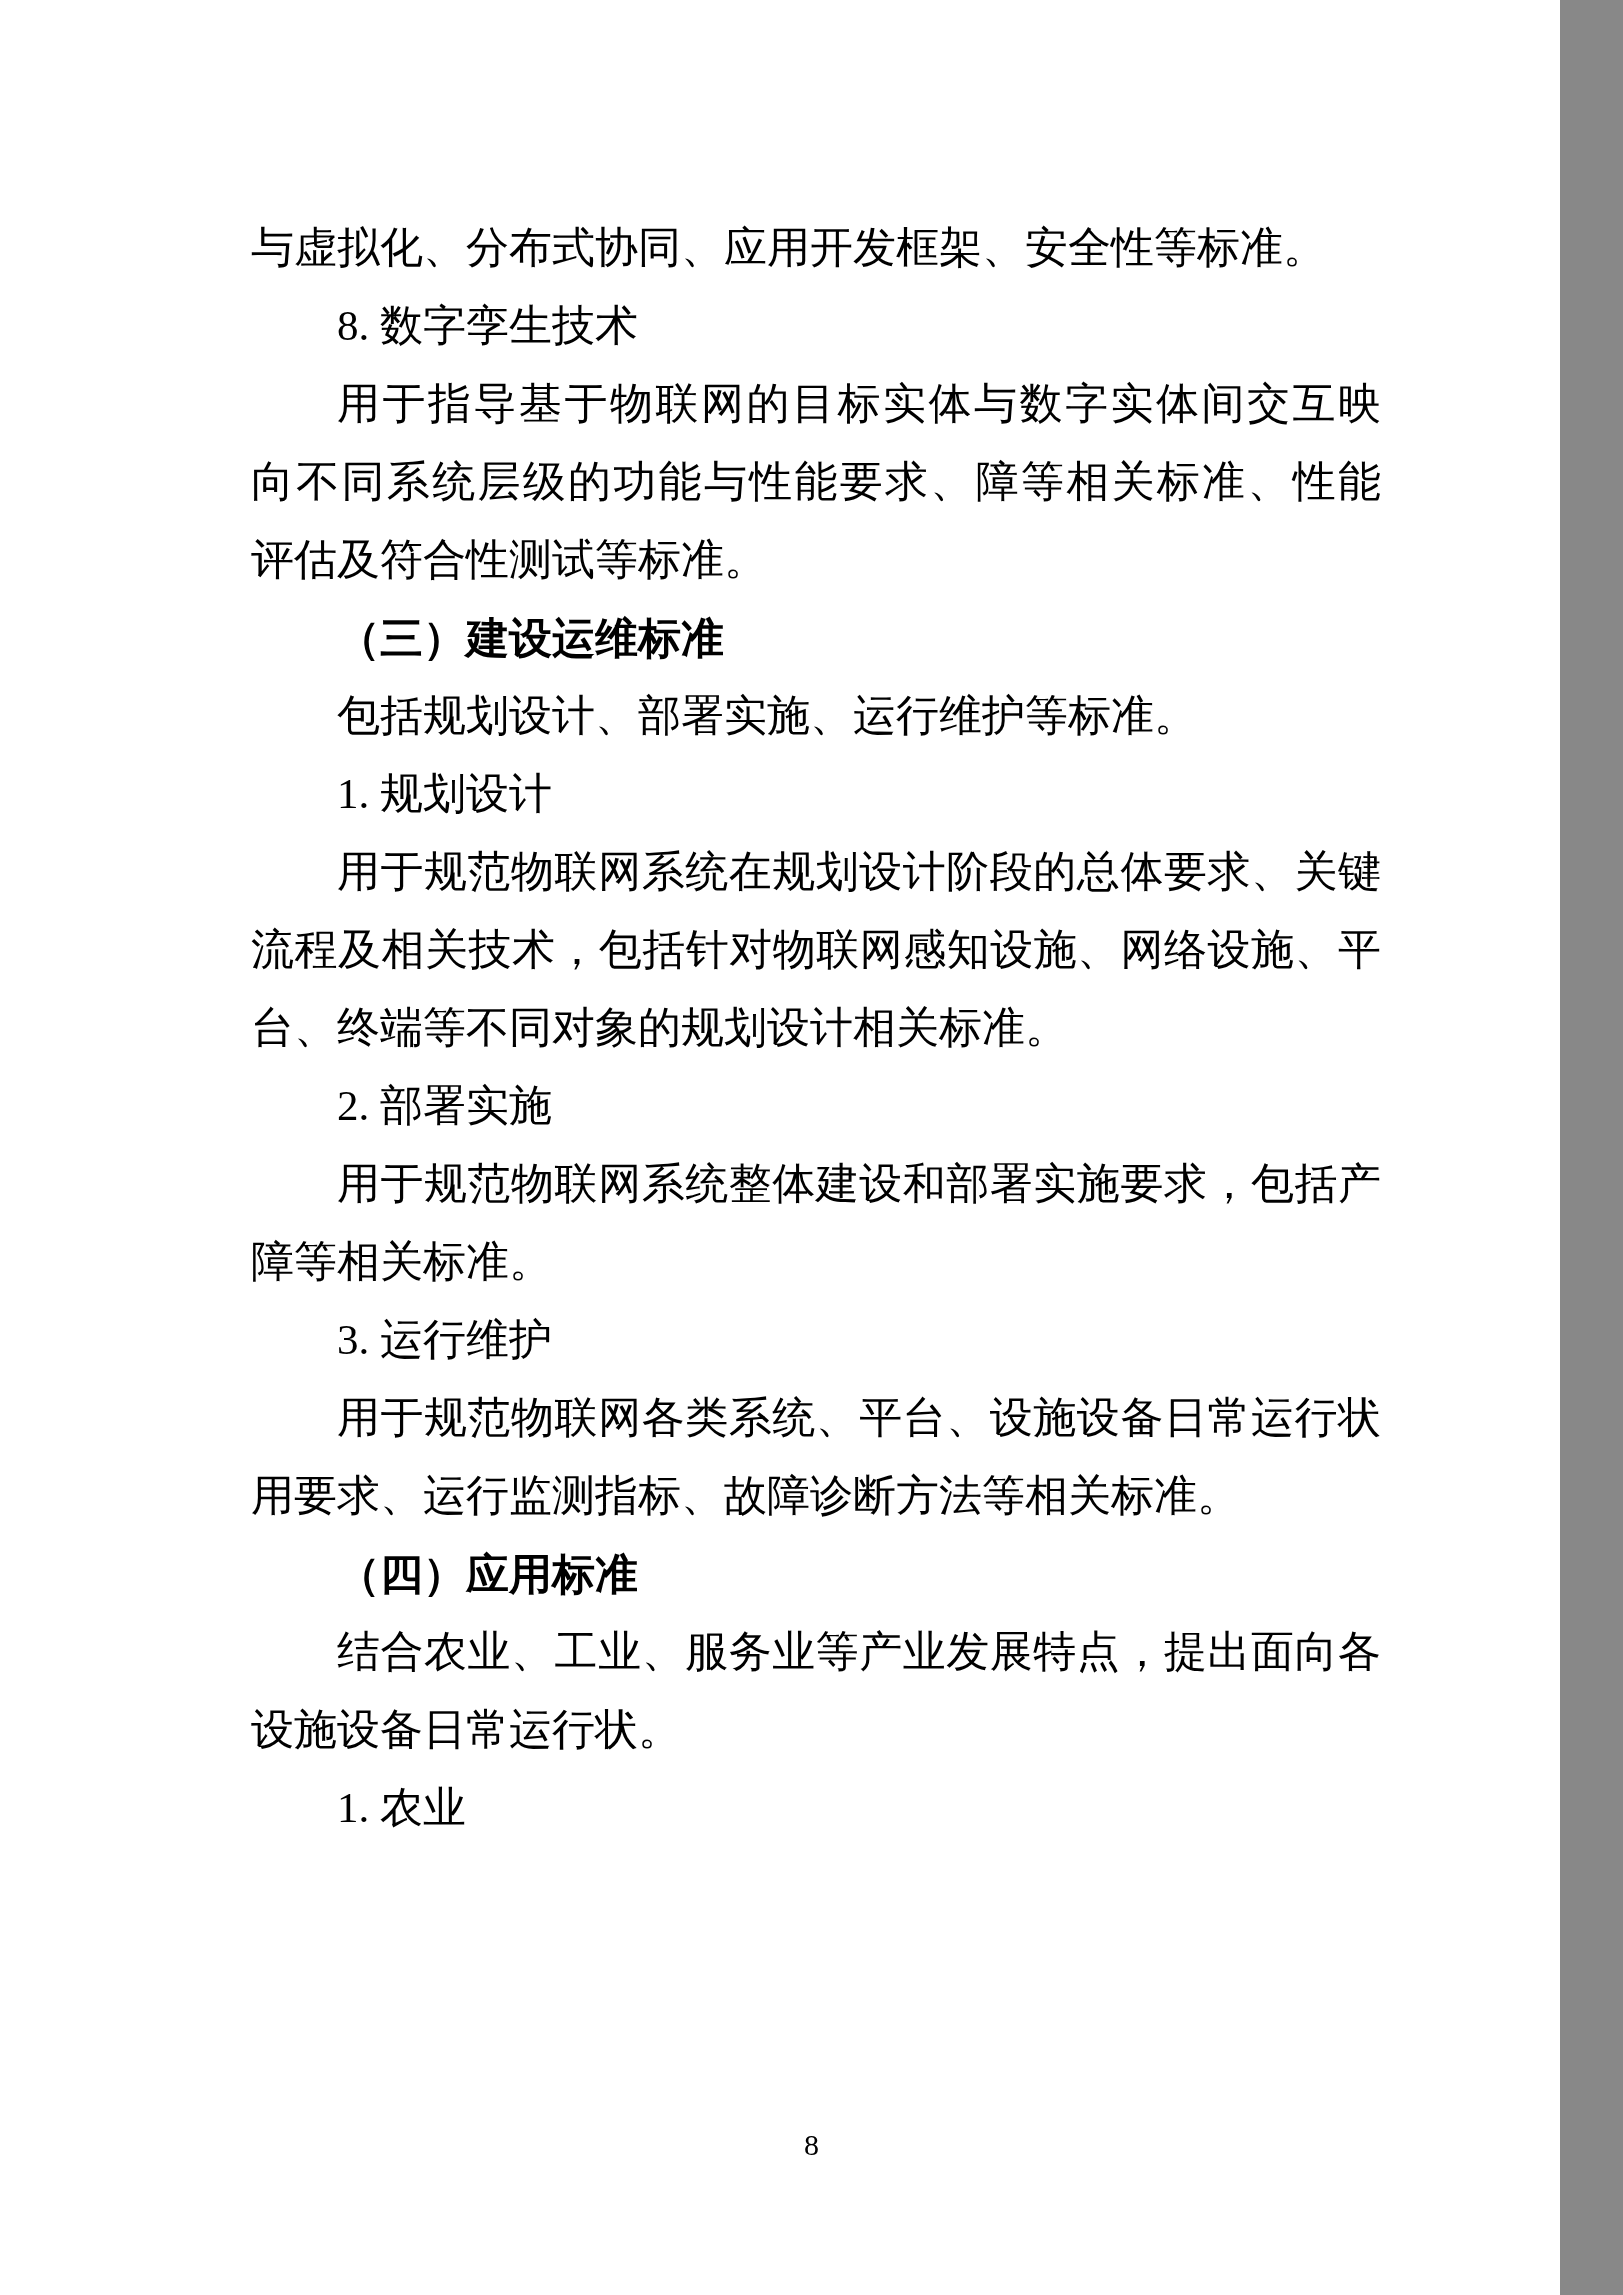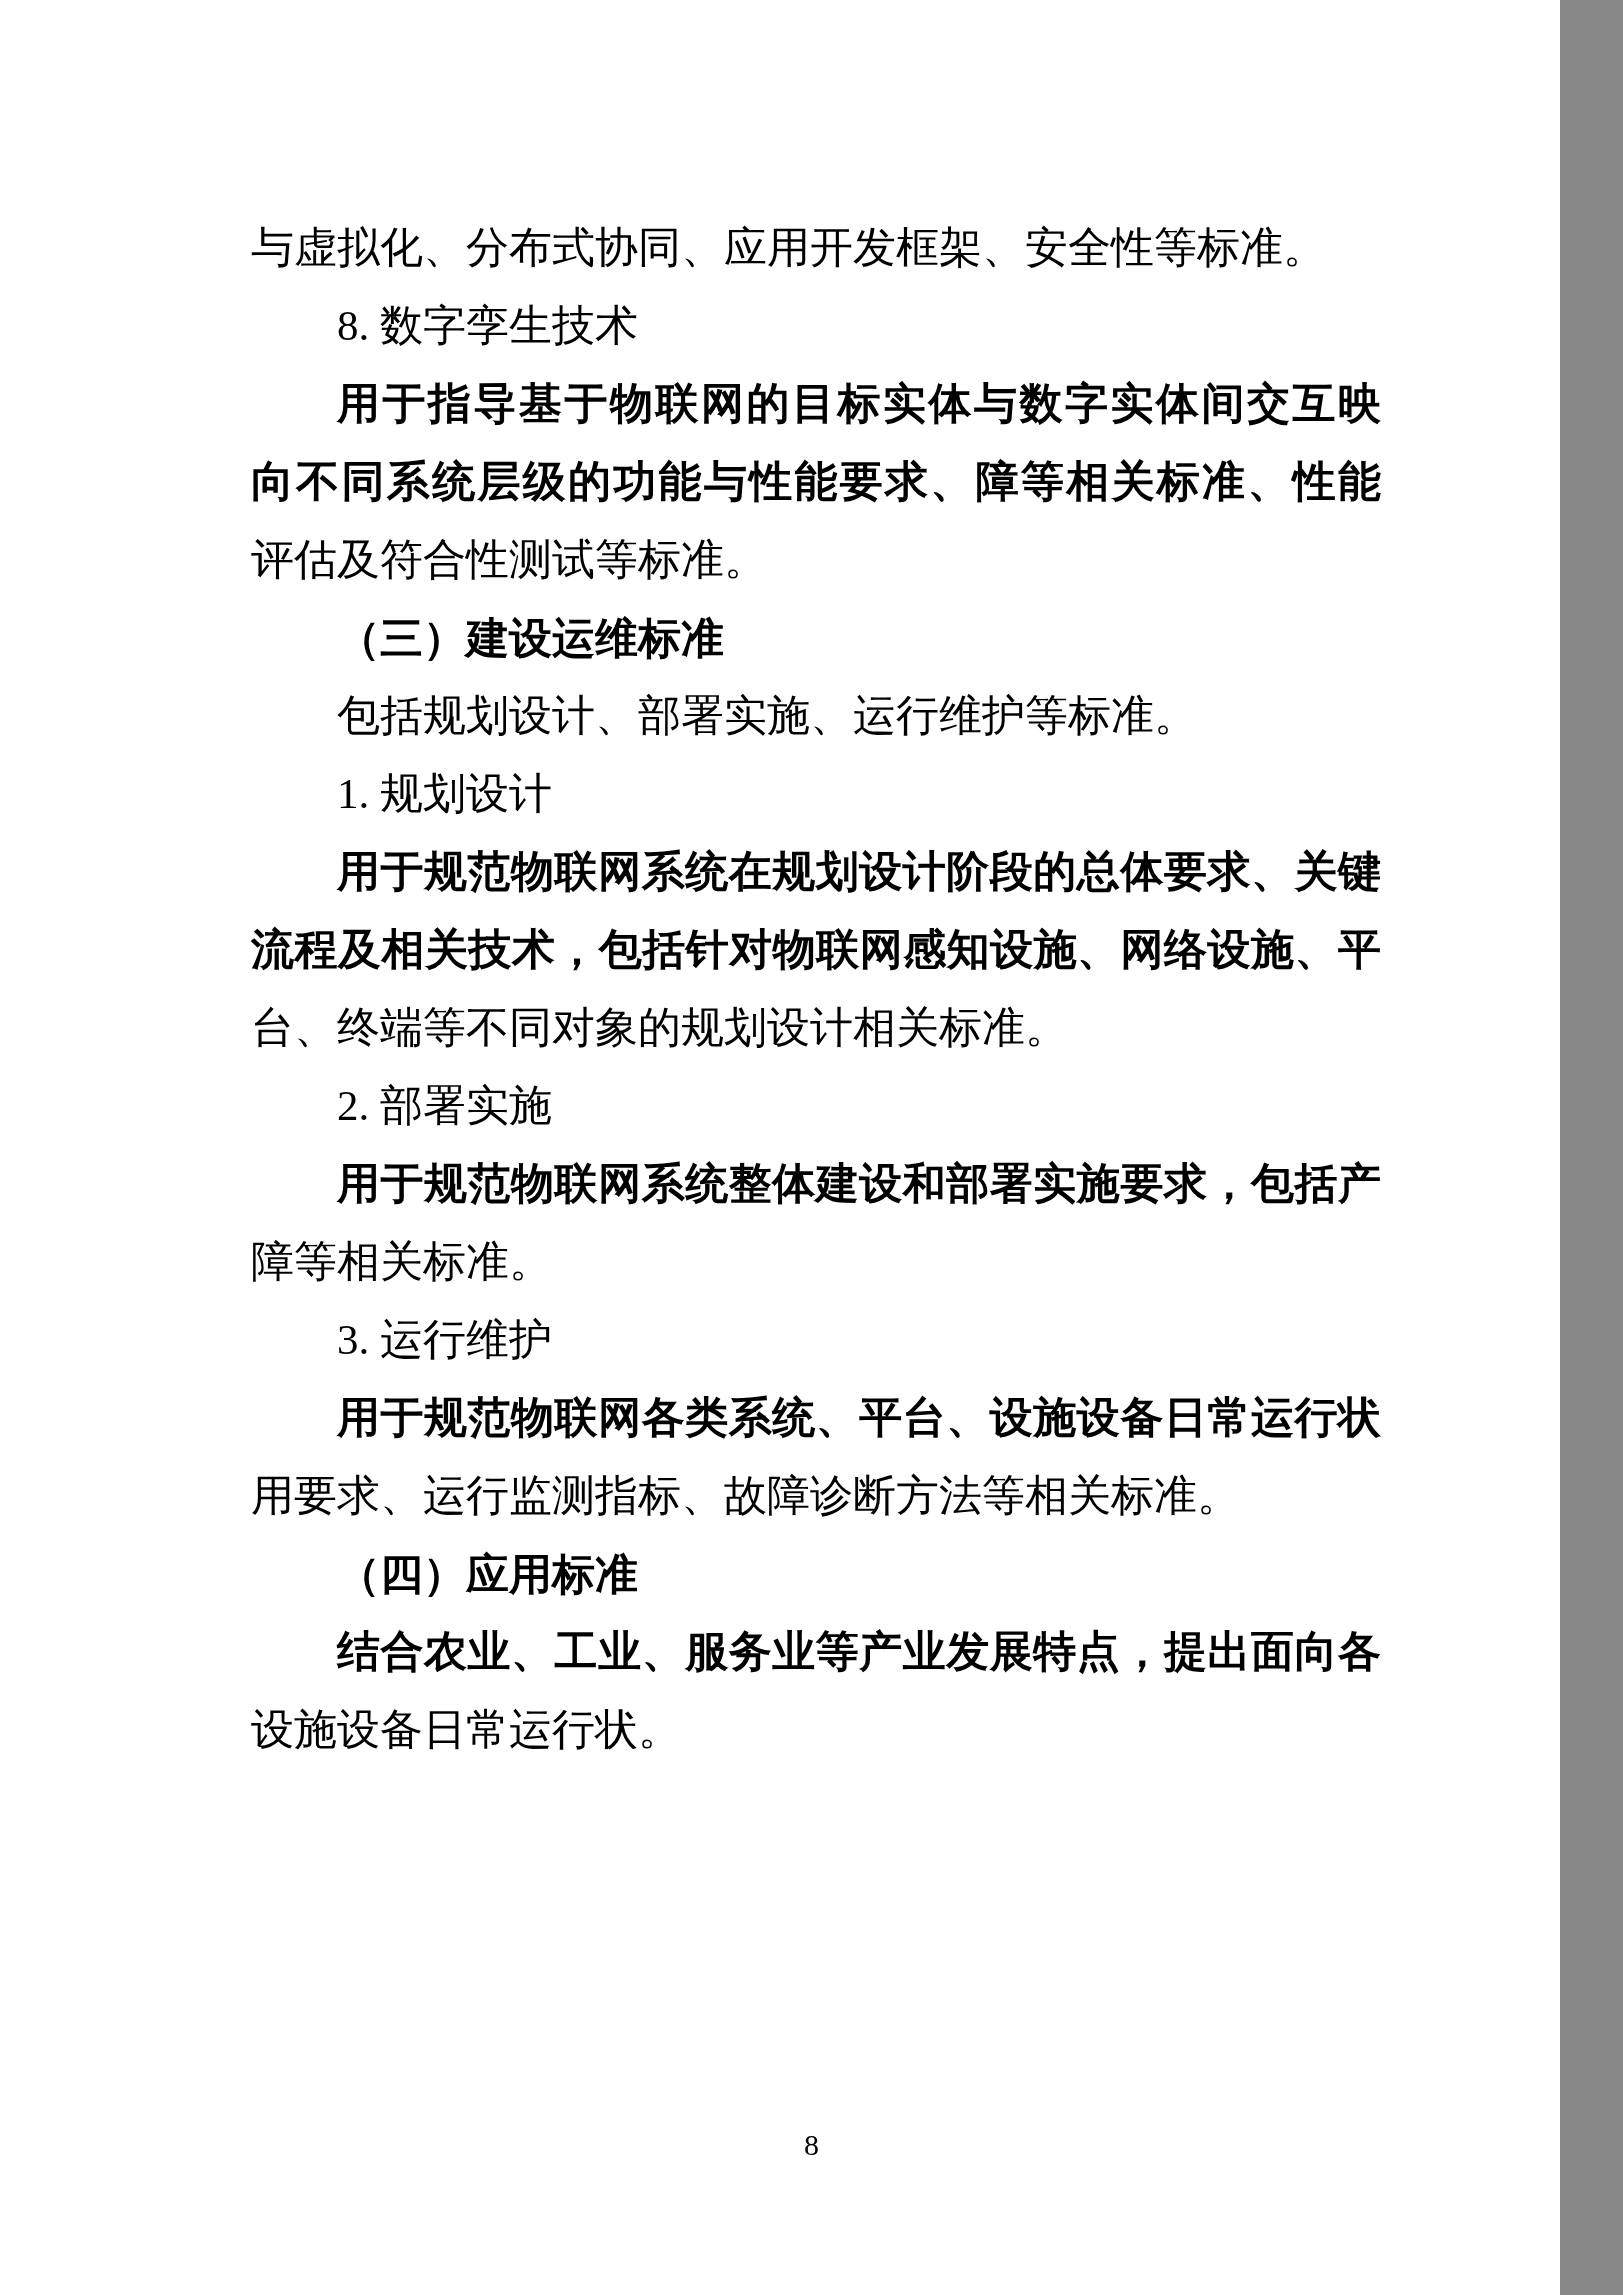--- a/index.html
+++ b/index.html
@@ -33,21 +33,20 @@
     text-indent: 86px;
   }
   .line.bold {
     font-weight: 700;
     font-family: Liberation Sans, sans-serif;
   }
   .line.fill {
     white-space: normal;
     text-align: justify;
     text-align-last: justify;
-    font-weight: bold;
   }
   .page-footer {
     position: absolute;
     left: 0;
     top: 2122px;
     width: 1623px;
     height: 46px;
     line-height: 46px;
     text-align: center;
     font-size: 30px;
@@ -72,16 +71,17 @@
       <div class="line">台、终端等不同对象的规划设计相关标准。</div>
       <div class="line indent">2. 部署实施</div>
       <div class="line indent fill">用于规范物联网系统整体建设和部署实施要求，包括产</div>
       <div class="line">障等相关标准。</div>
       <div class="line indent">3. 运行维护</div>
       <div class="line indent fill">用于规范物联网各类系统、平台、设施设备日常运行状</div>
       <div class="line">用要求、运行监测指标、故障诊断方法等相关标准。</div>
       <div class="line indent bold">（四）应用标准</div>
       <div class="line indent fill">结合农业、工业、服务业等产业发展特点，提出面向各</div>
       <div class="line">设施设备日常运行状。</div>
+      <div class="line indent">1. 农业</div>
     </div>
   <div class="page-footer">8</div>
 </div>
 
 
 </body></html>

